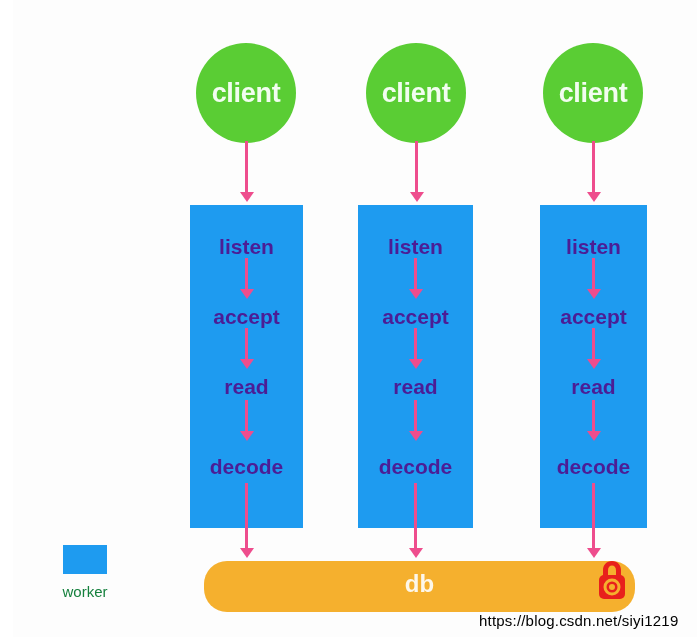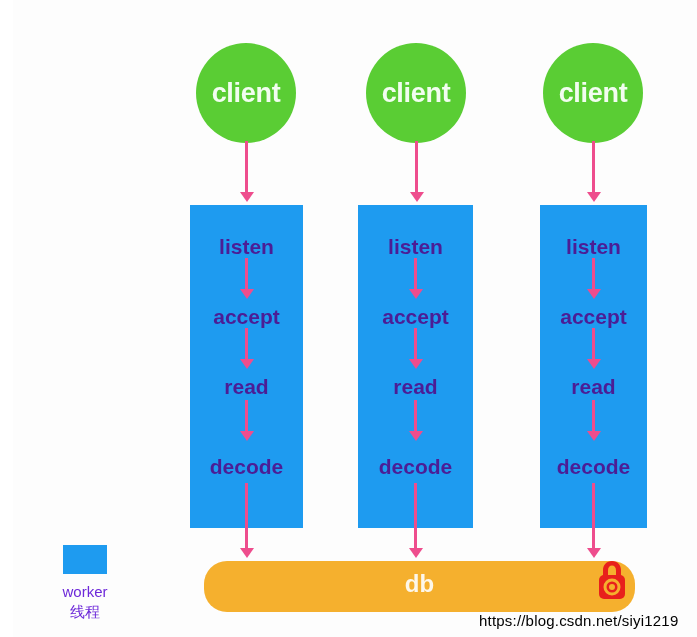--- a/index.html
+++ b/index.html
@@ -115,21 +115,21 @@
     width: 96px;
     text-align: center;
   }
   #legend .legend-swatch {
     width: 44px;
     height: 29px;
     background: #1E9BF0;
     margin: 0 auto 8px auto;
   }
   #legend .legend-line {
-    color: #6d28d9;
+    color: #15803d;
     font-size: 15px;
     line-height: 1.35;
   }
 
   
   #watermark {
     position: absolute;
     left: 466px;
     top: 612px;
     color: #000000;
@@ -199,18 +199,17 @@
       <path d="M17 2 C11.5 2 8 6 8 11 L8 17 L13 17 L13 11.5 C13 8.4 14.8 6.6 17 6.6 C19.2 6.6 21 8.4 21 11.5 L21 17 L26 17 L26 11 C26 6 22.5 2 17 2 Z" fill="#E8201C"></path>
       <rect x="4" y="16" width="26" height="24" rx="5" ry="5" fill="#E8201C"></rect>
       <circle cx="17" cy="28" r="7" fill="none" stroke="#F5B02E" stroke-width="3"></circle>
       <circle cx="17" cy="28" r="3" fill="#F5B02E"></circle>
     </svg>
   </div>
 
   <div id="legend">
     <div class="legend-swatch"></div>
     <div class="legend-line">worker</div>
-    <div class="legend-line">线程</div>
   </div>
 
   <div id="watermark">https://blog.csdn.net/siyi1219</div>
 
 </div>
 
 </body></html>

